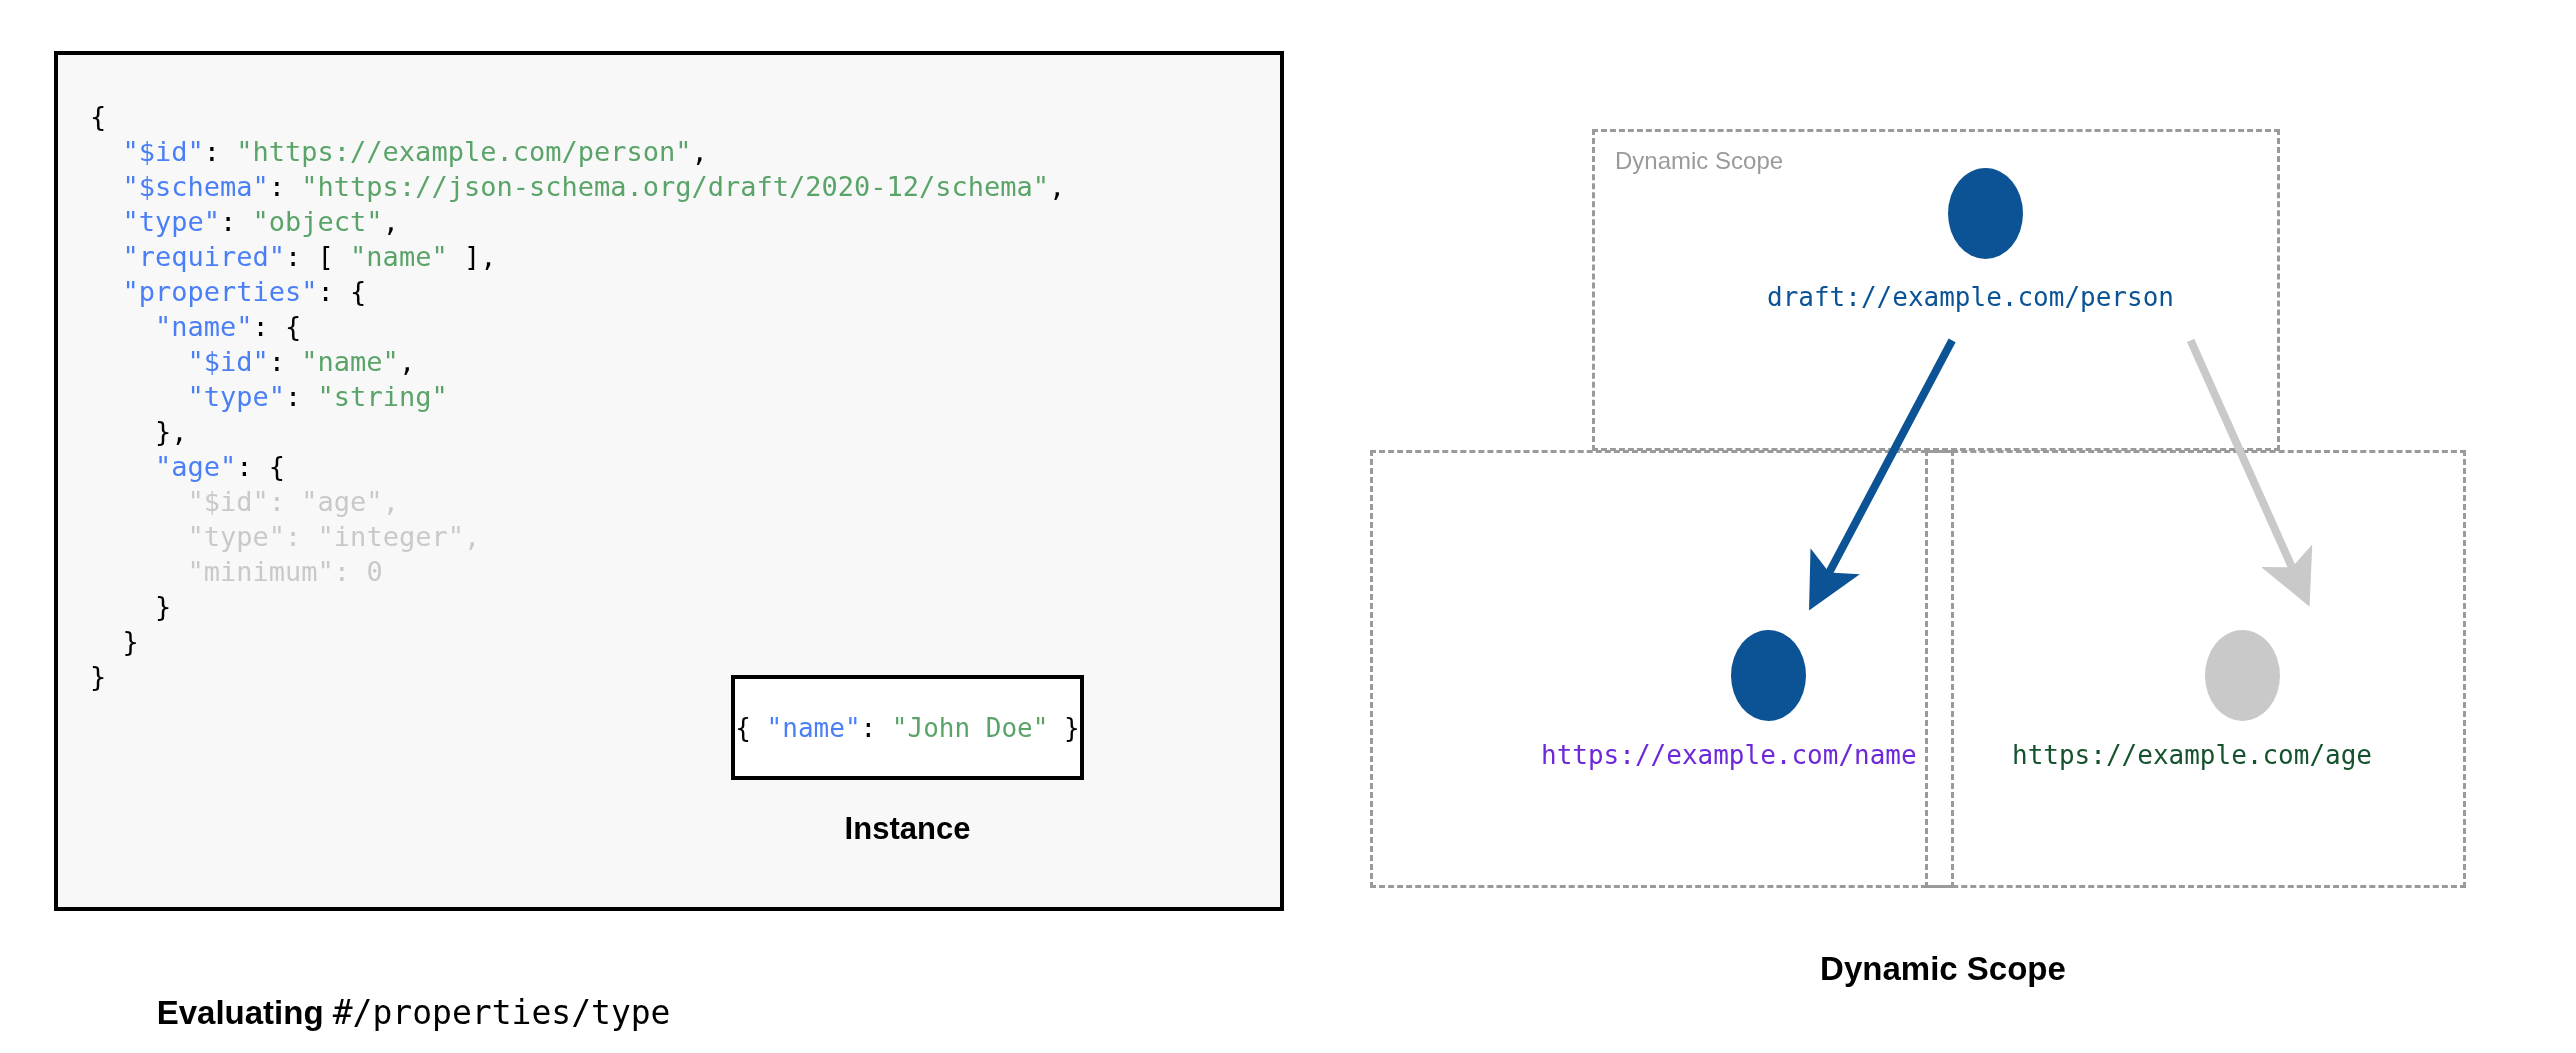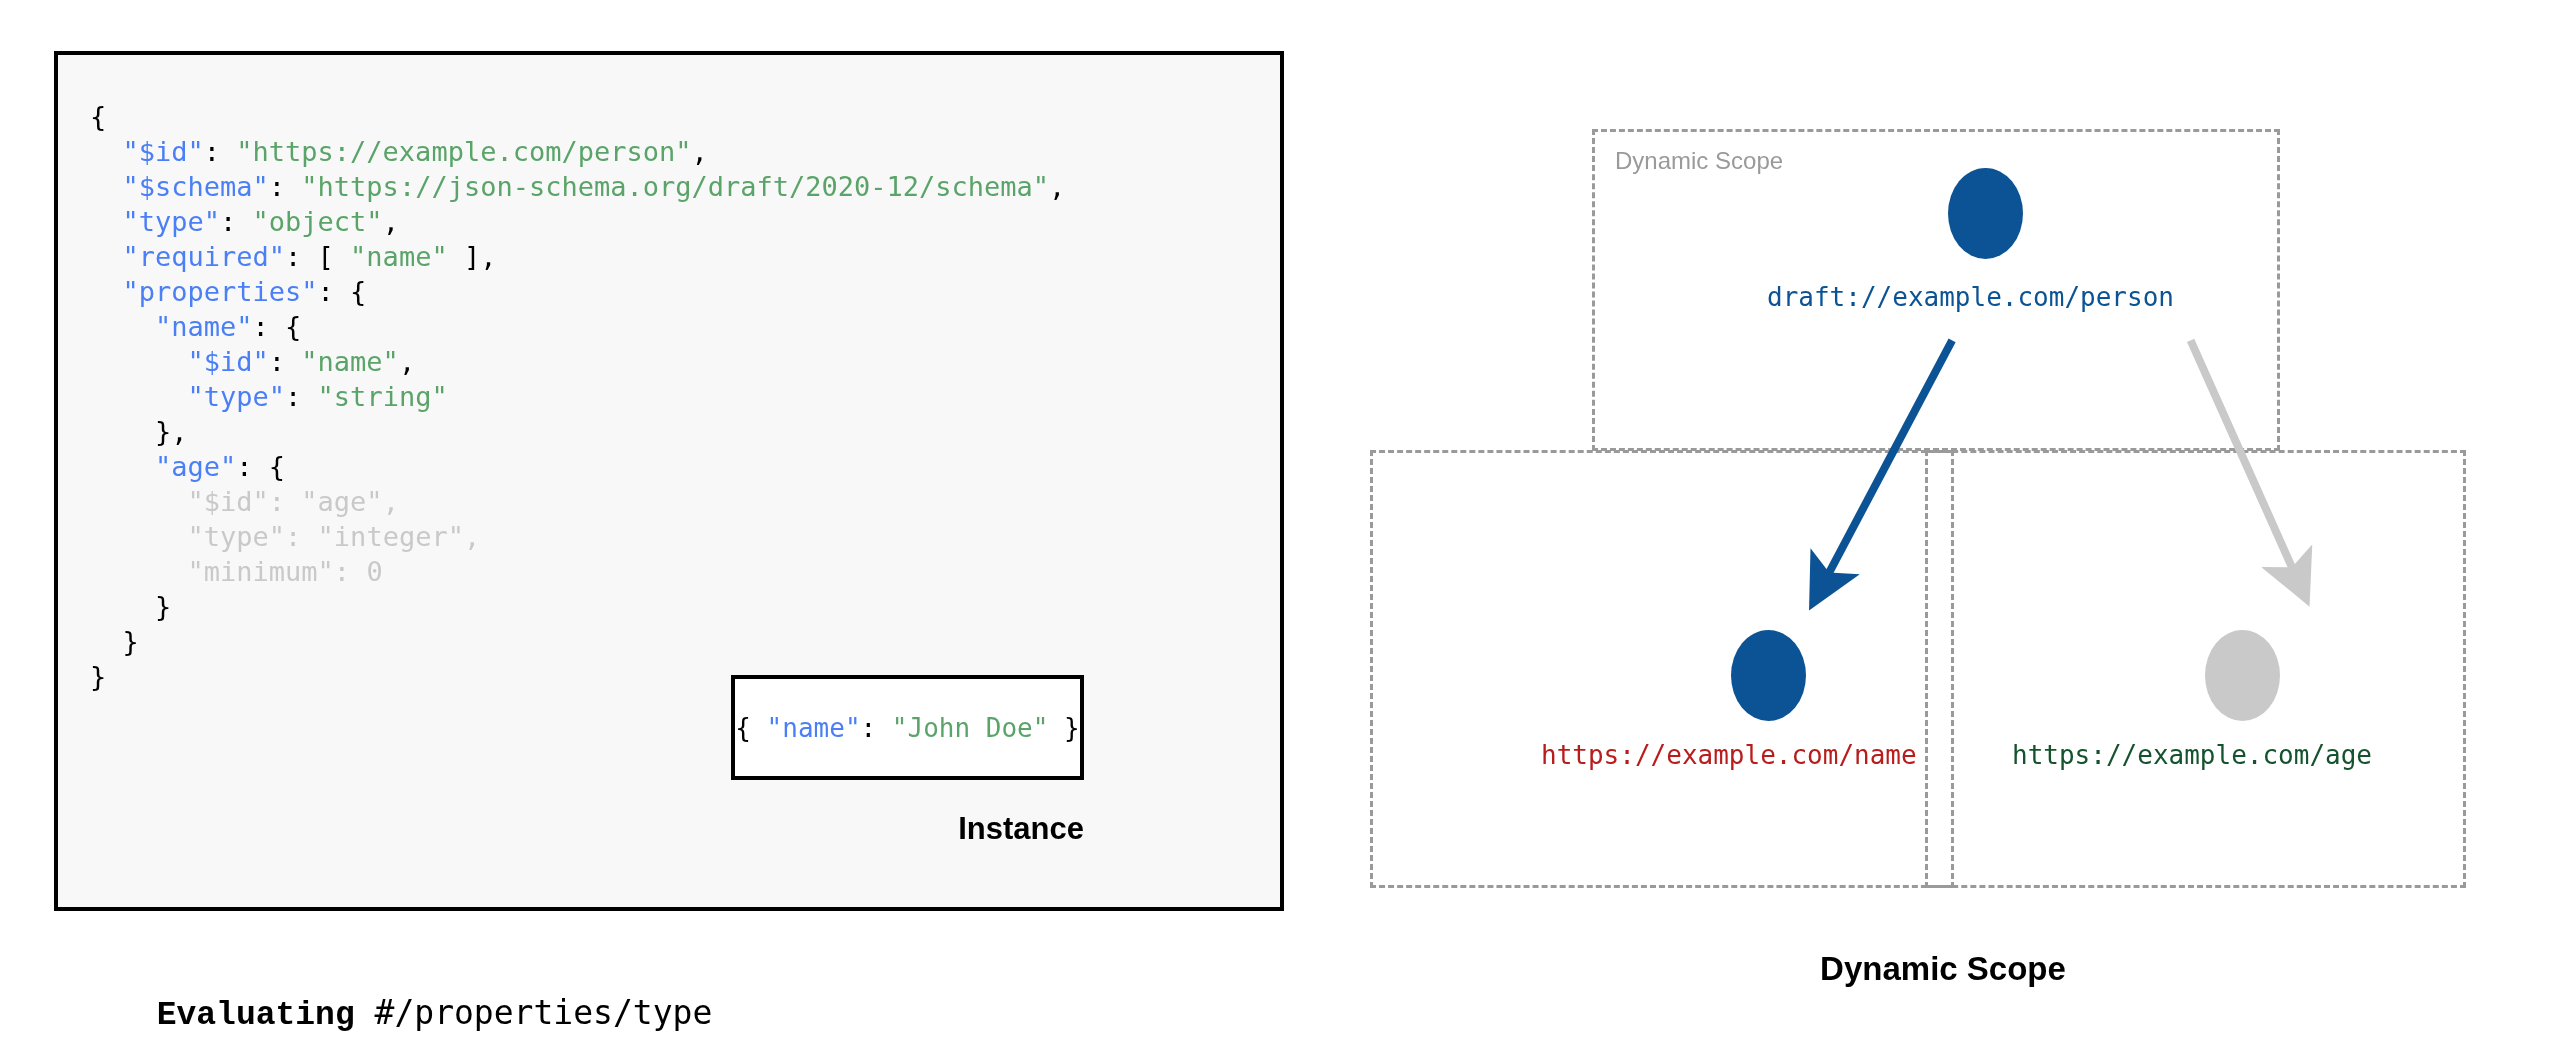--- a/index.html
+++ b/index.html
@@ -69,38 +69,38 @@
   #instance-code {
     font-family: "DejaVu Sans Mono", "Liberation Mono", monospace;
     font-size: 26px;
     white-space: pre;
   }
   #instance-caption {
     position: absolute;
     left: 731px;
     top: 811px;
     width: 353px;
-    text-align: right;
+    text-align: center;
     font-size: 31px;
     font-weight: bold;
     color: #000000;
     font-family: "Liberation Sans", sans-serif;
   }
 
   #left-caption {
     position: absolute;
     left: 120px;
     top: 955px;
     font-size: 33px;
     color: #000000;
     white-space: pre;
   }
   #left-caption .bold-part {
     font-weight: bold;
-    font-family: Liberation Mono, monospace;
+    font-family: Liberation Sans, sans-serif;
   }
   #left-caption .mono-part {
     font-family: "DejaVu Sans Mono", "Liberation Mono", monospace;
     font-weight: normal;
   }
 
   
   #right-panel {
     position: absolute;
     left: 1310px; top: 0;
@@ -134,21 +134,21 @@
   #node-name-circle   { left: 421px;  top: 630px; width: 75px; height: 91px; background: #0b5394; }
   #node-age-circle    { left: 895px; top: 630px; width: 75px; height: 91px; background: #c9c9c9; }
 
   .node-label {
     position: absolute;
     font-family: "DejaVu Sans Mono", "Liberation Mono", monospace;
     font-size: 26px;
     white-space: nowrap;
   }
   #node-person-label { left: 457px;  top: 282px;  color: #0b5394; }
-  #node-name-label   { left: 231px;  top: 740px; color: #b91c1c; }
+  #node-name-label   { left: 231px;  top: 740px; color: #6d28d9; }
   #node-age-label    { left: 702px; top: 740px; color: #14532d; }
 
   #arrows-svg {
     position: absolute;
     left: 0; top: 0;
     width: 1266px; height: 1053px;
     pointer-events: none;
   }
 
   #right-caption {

